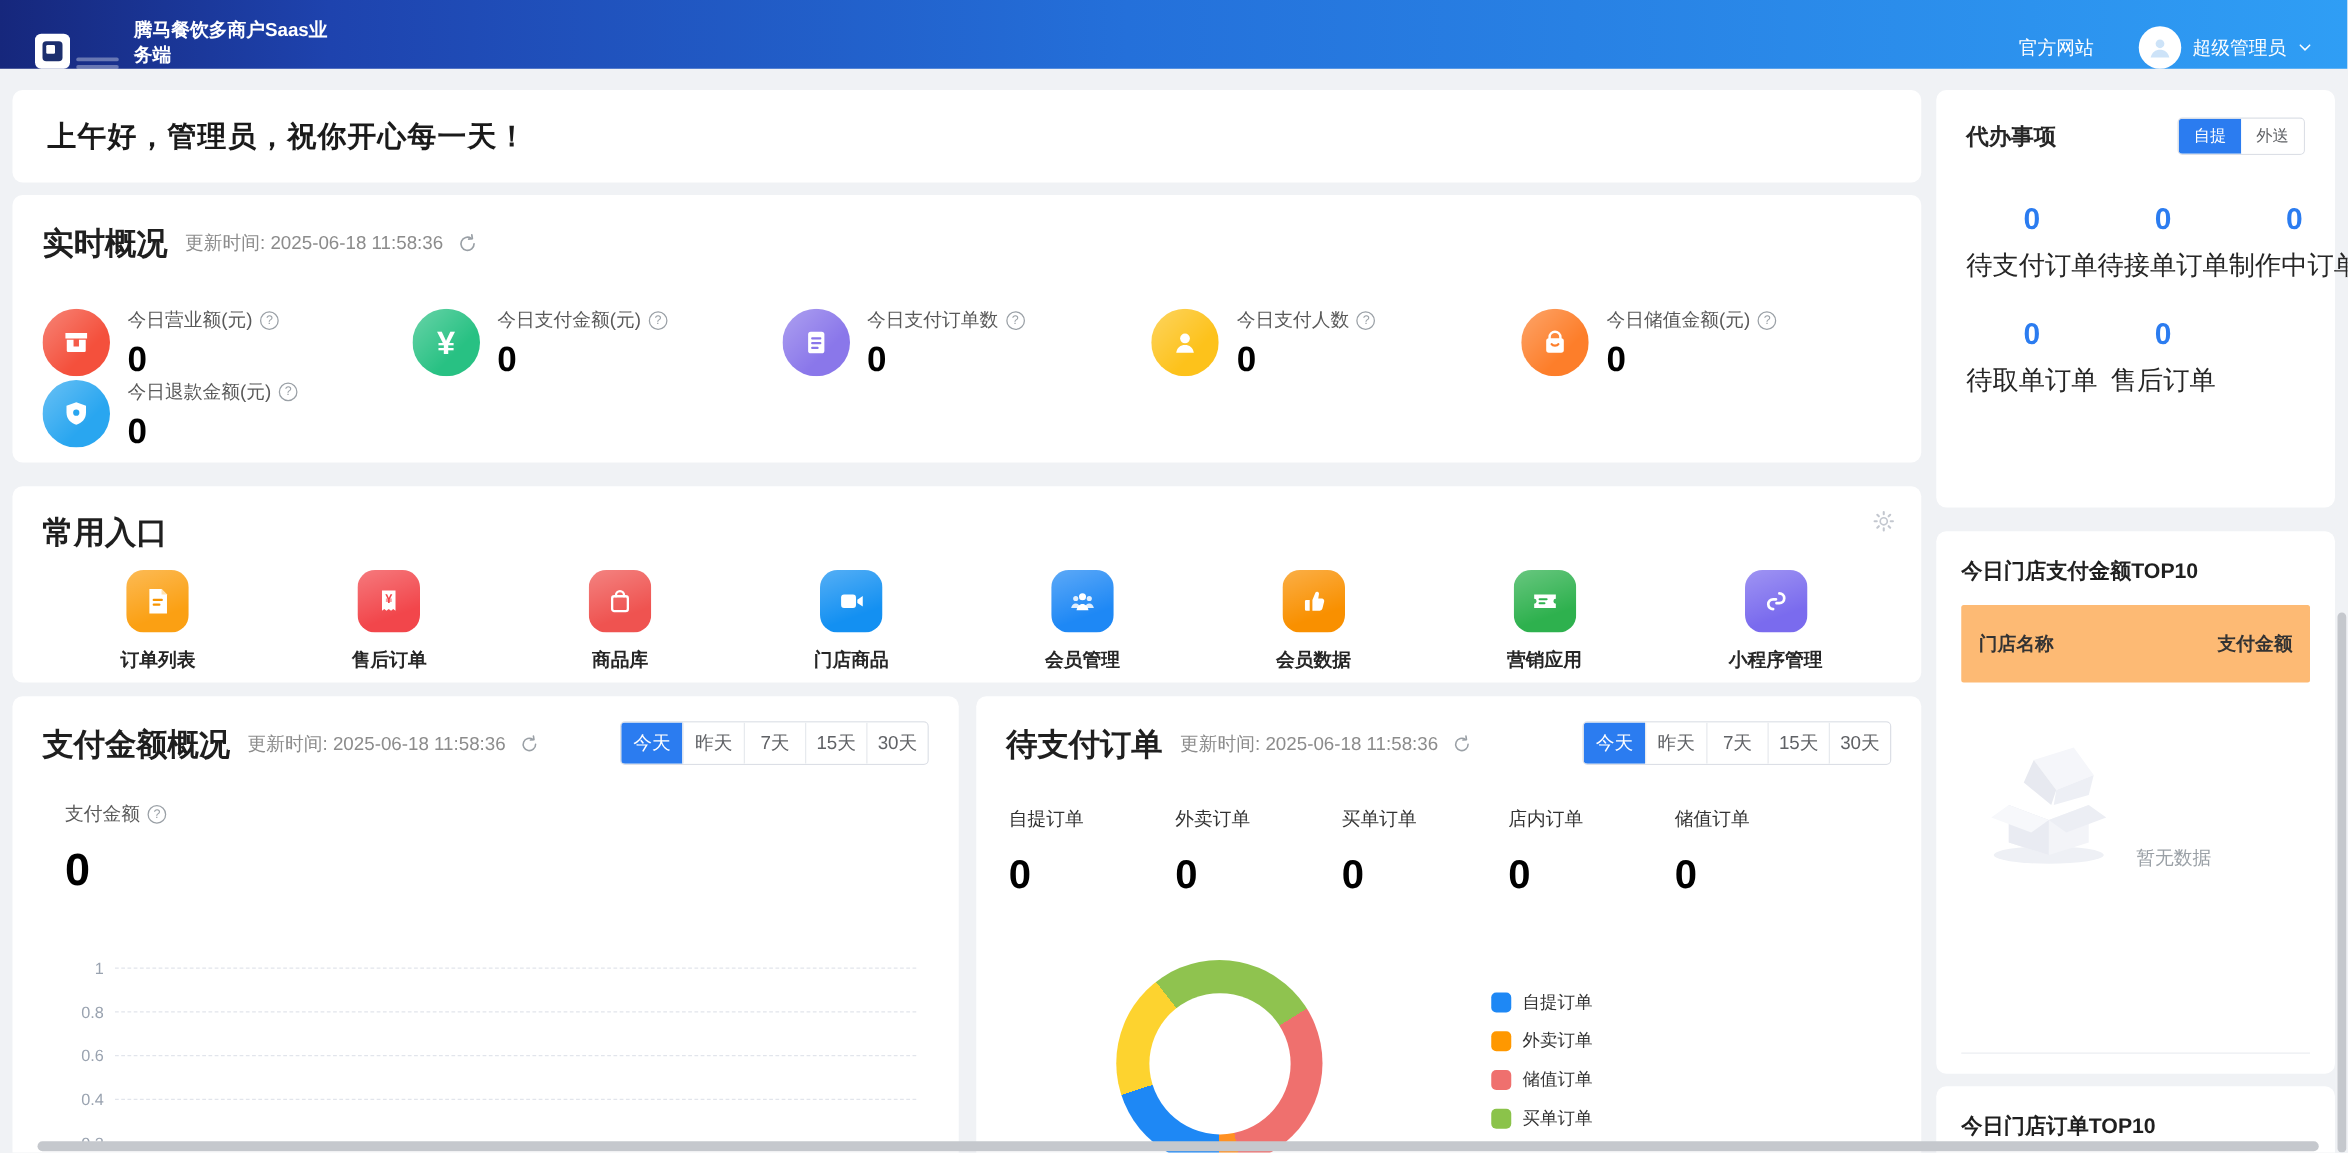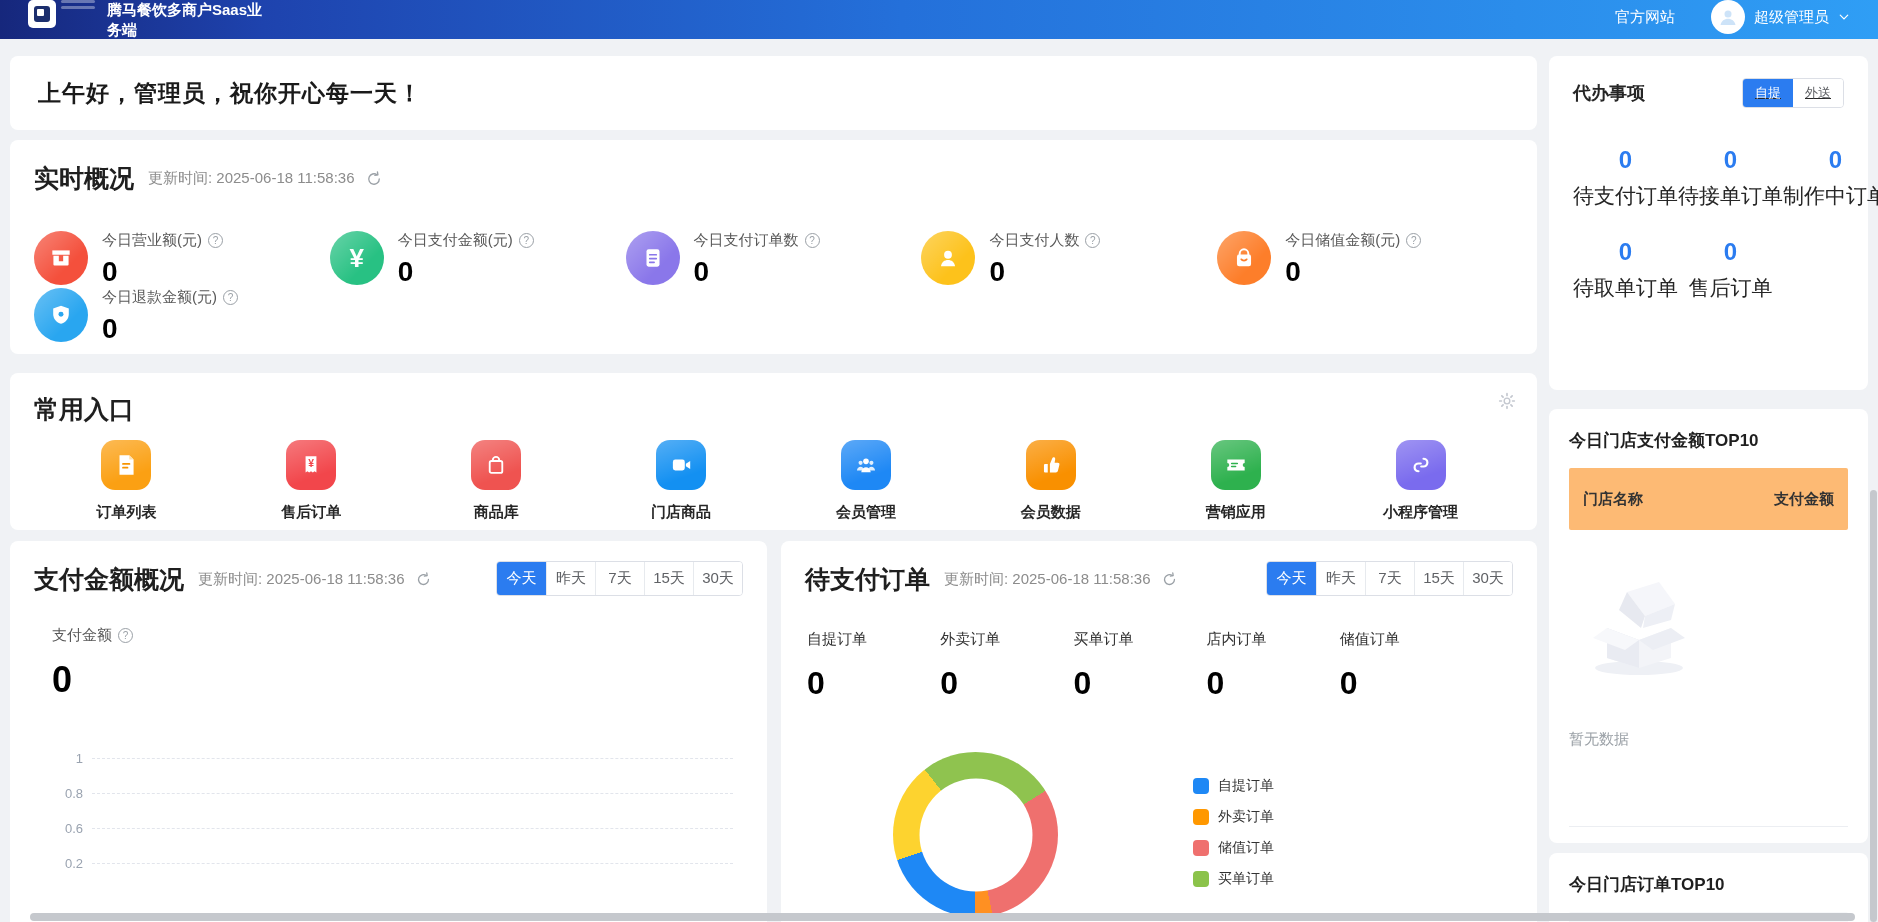--- a/index.html
+++ b/index.html
@@ -4,21 +4,21 @@
 <style>
   * { margin:0; padding:0; box-sizing:border-box; }
   html,body { width:1878px; height:922px; overflow:hidden; }
   body {
     font-family:"Liberation Sans","DejaVu Sans",sans-serif;
     background:#f0f2f5; color:#262626; position:relative;
   }
 
   
   .navbar {
-    height:39px; display:flex; align-items:flex-start;
+    height:55px; display:flex; align-items:flex-end;
     background:linear-gradient(90deg,#16277c 0%,#1e43ae 14%,#2470da 48%,#2f9ef5 100%);
     color:#fff; padding:0 28px; position:relative; z-index:5;
   }
   .logo-box { width:28px; height:28px; background:#fff; border-radius:5px; display:flex; align-items:center; justify-content:center; flex:0 0 auto; }
   .logo-glyph { width:16px; height:16px; background:#1c2f6e; border-radius:3px; position:relative; }
   .logo-glyph:after { content:""; position:absolute; left:3px; top:3px; width:7px; height:7px; background:#fff; border-radius:1px; }
   .logo-sub { width:34px; margin-left:5px; display:flex; flex-direction:column; gap:3px; }
   .logo-sub i { display:block; height:3px; background:rgba(255,255,255,.35); border-radius:2px; }
   .brand { font-size:15px; font-weight:bold; line-height:1.35; width:162px; margin-left:12px; }
   .nav-items { display:flex; margin-left:48px; }
@@ -53,21 +53,21 @@
   .rt-item { display:flex; align-items:flex-start; gap:14px; }
   .rt-circle { width:54px; height:54px; border-radius:50%; display:flex; align-items:center; justify-content:center; flex:0 0 auto;
                background-image:linear-gradient(135deg,rgba(255,255,255,.30),rgba(255,255,255,0) 65%); }
   .rt-label { font-size:15px; color:#595959; display:flex; align-items:center; white-space:nowrap; }
   .rt-value { font-size:28px; font-weight:bold; color:#000; margin-top:6px; }
 
   
   .todo-card { height:334px; padding:22px 24px; margin-bottom:19px; }
   .todo-head { display:flex; align-items:center; justify-content:space-between; }
   .todo-title { font-size:18px; font-weight:bold; }
-  .seg { display:flex; border:1px solid #dcdfe6; border-radius:4px; overflow:hidden;text-decoration:underline; }
+  .seg { display:flex; border:1px solid #dcdfe6; border-radius:4px; overflow:hidden; }
   .seg-btn { font-size:13px; padding:5px 12px; background:#fff; color:#606266; cursor:pointer; }
   .seg-btn.active { background:#2b7cf0; color:#fff; }
   .todo-grid { display:grid; grid-template-columns:repeat(3,1fr); row-gap:28px; margin-top:38px; text-align:center; }
   .todo-num { font-size:24px; font-weight:bold; color:#2b7cf0; }
   .todo-label { font-size:21px; color:#262626; margin-top:8px; white-space:nowrap; }
 
   
   .entries-card { height:157px; padding:20px 24px; margin-bottom:11px; position:relative; }
   .gear { position:absolute; right:20px; top:18px; cursor:pointer; }
   .entries-grid { display:grid; grid-template-columns:repeat(8,1fr); margin-top:14px; }
@@ -102,21 +102,21 @@
   .legend-swatch { width:16px; height:16px; border-radius:4px; }
   .legend-label { font-size:14px; color:#333; }
 
   
   .top10-card { padding:20px; }
   .top10-card.first { height:434px; margin-bottom:10px; position:relative; }
   .top10-card.second { height:150px; }
   .top10-title { font-size:17px; font-weight:bold; color:#1f1f1f; }
   .thead { display:flex; justify-content:space-between; align-items:center; background:#fdba74; height:62px; margin-top:16px; padding:0 14px; border-radius:2px; }
   .th { font-size:15px; font-weight:bold; color:#333; }
-  .empty-wrap { display:flex; flex-direction:column; align-items:flex-start; margin-top:40px;gap:28px; }
+  .empty-wrap { display:flex; flex-direction:row; align-items:flex-end; margin-top:40px; }
   .empty-text { font-size:15px; color:#9aa0a6; margin-top:22px; }
   .top10-divider { position:absolute; left:20px; right:20px; bottom:16px; border-top:1px solid #eceef2; }
   .thead-stub { background:#f7f8fa; height:40px; margin-top:16px; border-radius:2px; }
 
   
   .h-scroll { position:absolute; left:30px; bottom:1px; width:1825px; height:8px; background:#c5c8cd; border-radius:4px; }
   .v-scroll { position:absolute; right:1px; top:490px; width:7px; height:432px; background:#c5c8cd; border-radius:4px; }
 
   svg { display:block; }
   .yen-glyph { color:#fff; font-size:26px; font-weight:bold; line-height:1; }
@@ -393,20 +393,24 @@
             </div>
           <div class="lrow">
               <span class="ytick">0.8</span>
               <span class="gline"></span>
             </div>
           <div class="lrow">
               <span class="ytick">0.6</span>
               <span class="gline"></span>
             </div>
           <div class="lrow">
+              <span class="ytick">0.4</span>
+              <span class="gline"></span>
+            </div>
+          <div class="lrow">
               <span class="ytick">0.2</span>
               <span class="gline"></span>
             </div>
         </div>
       </div>
 
       <div class="card chart-card ord">
         <div class="sec-head">
           <span class="sec-title">待支付订单</span>
           <span class="upd">

